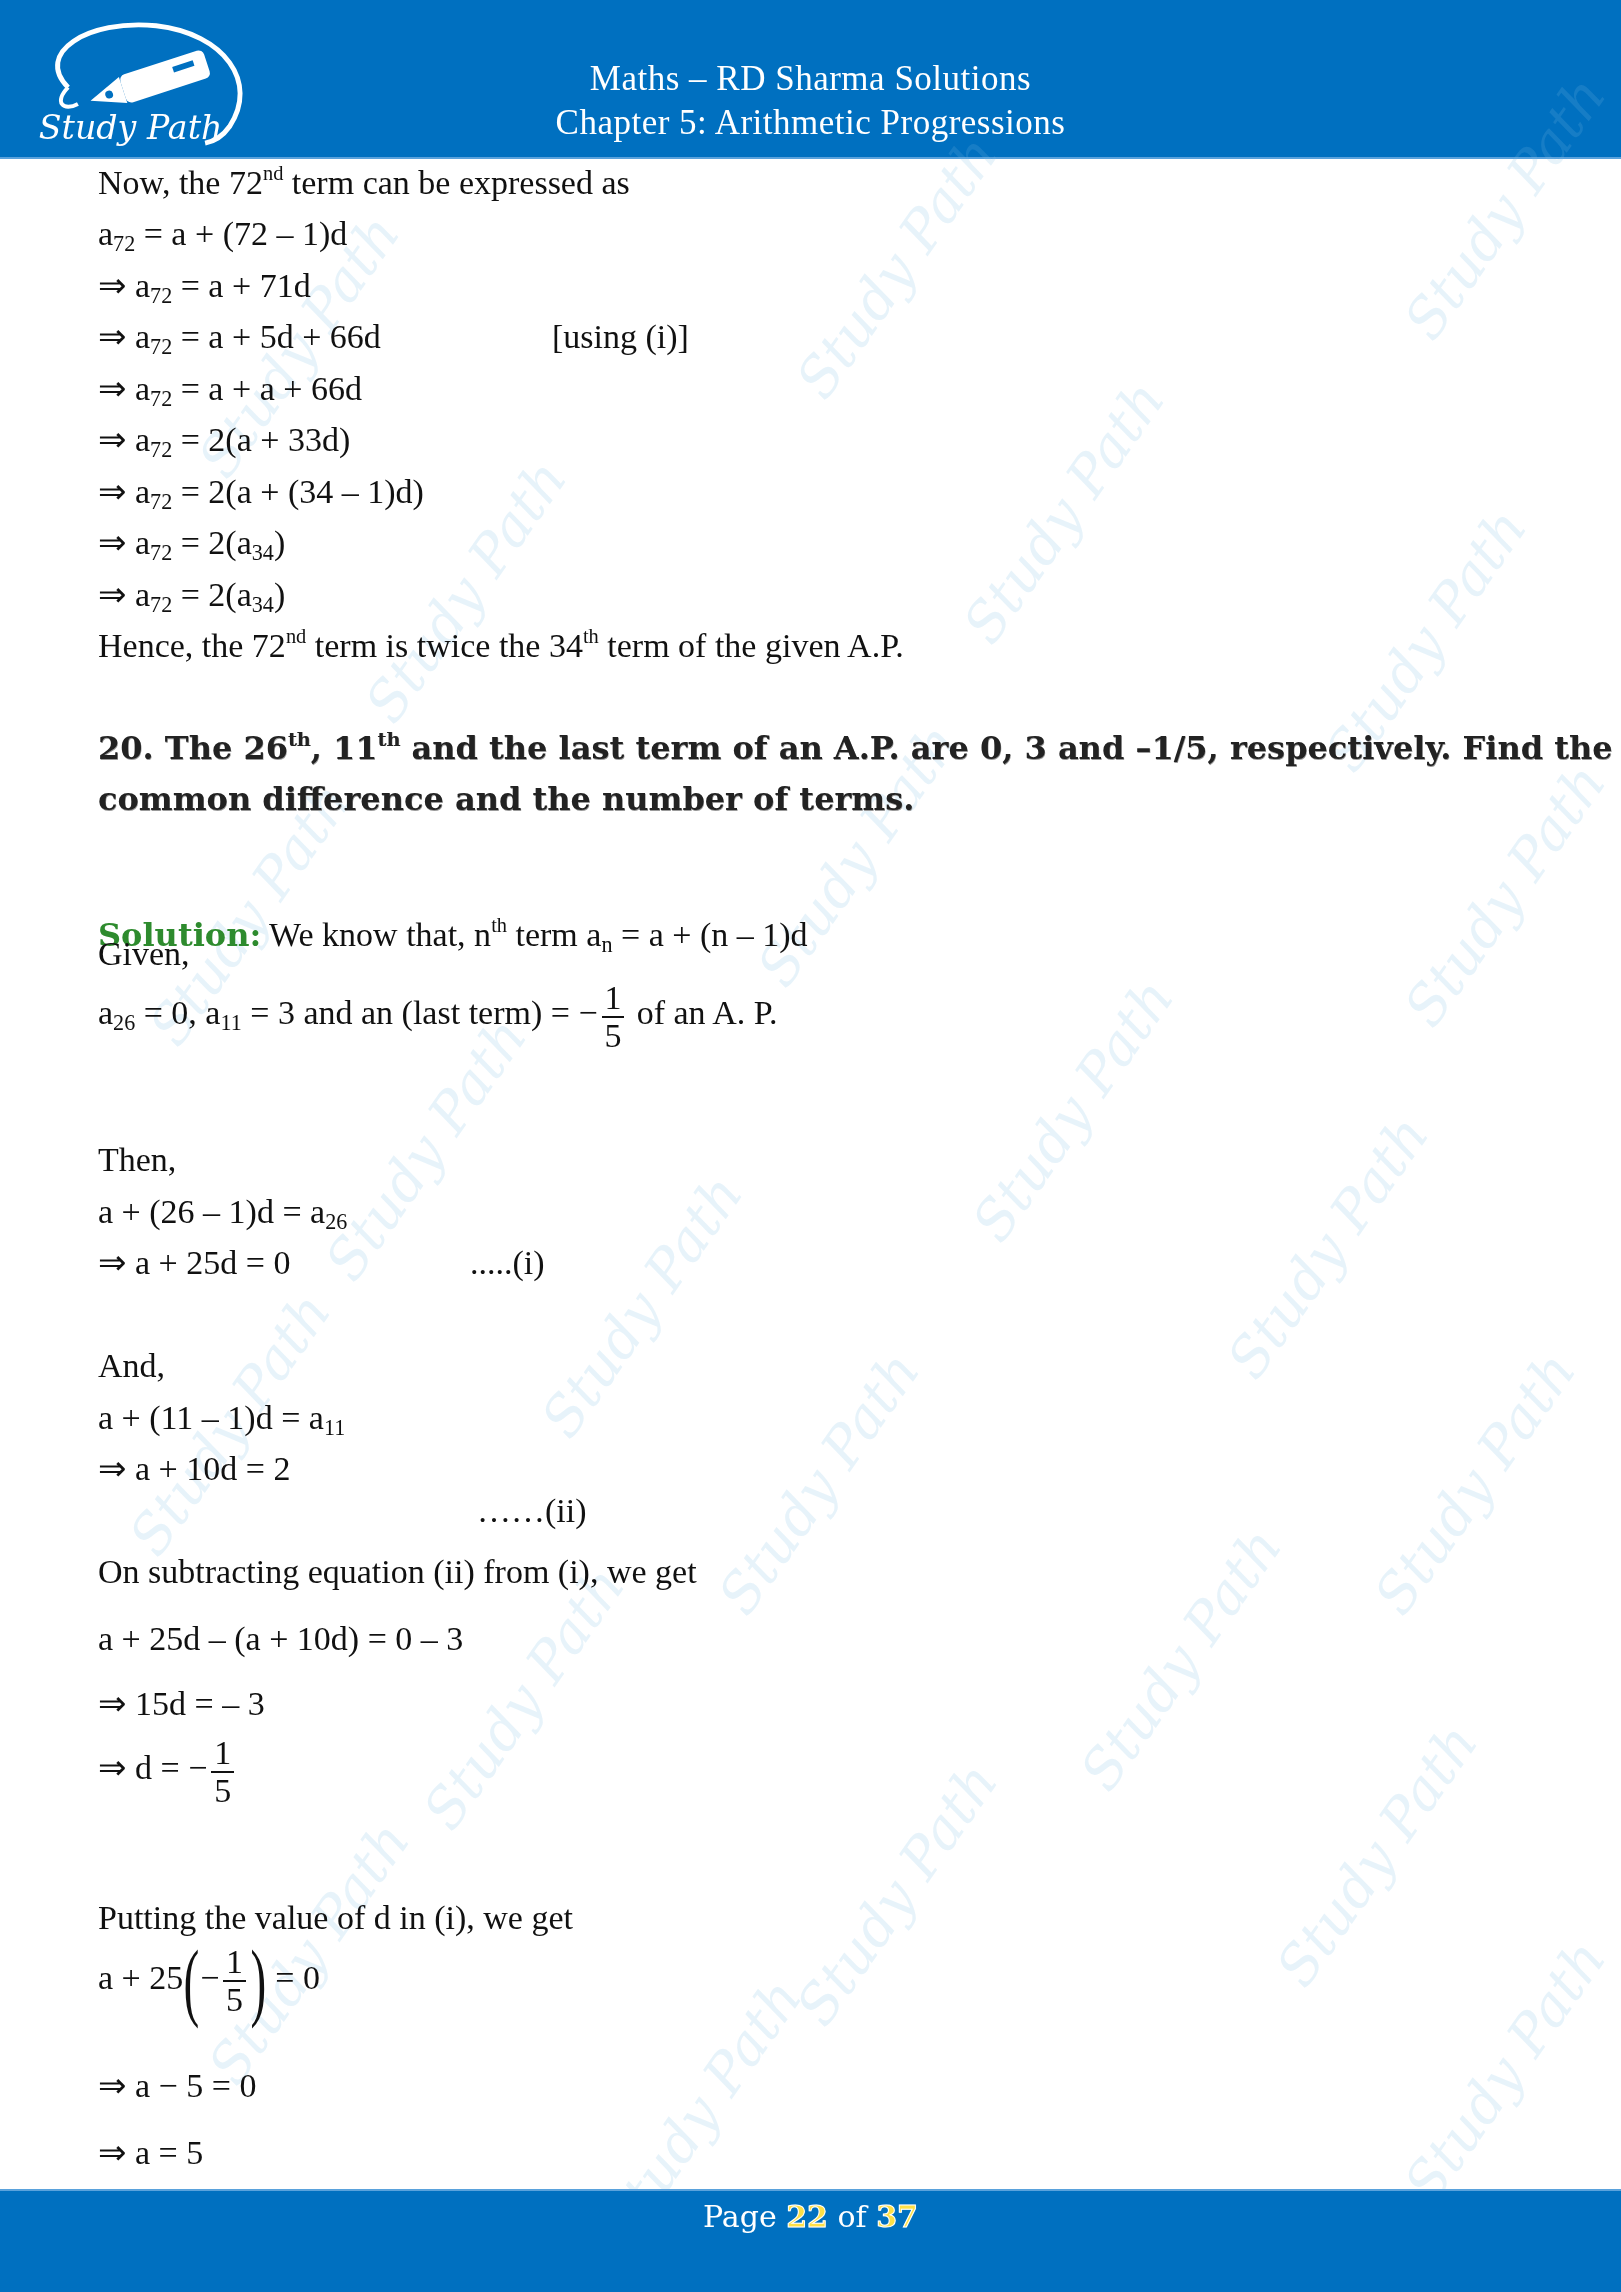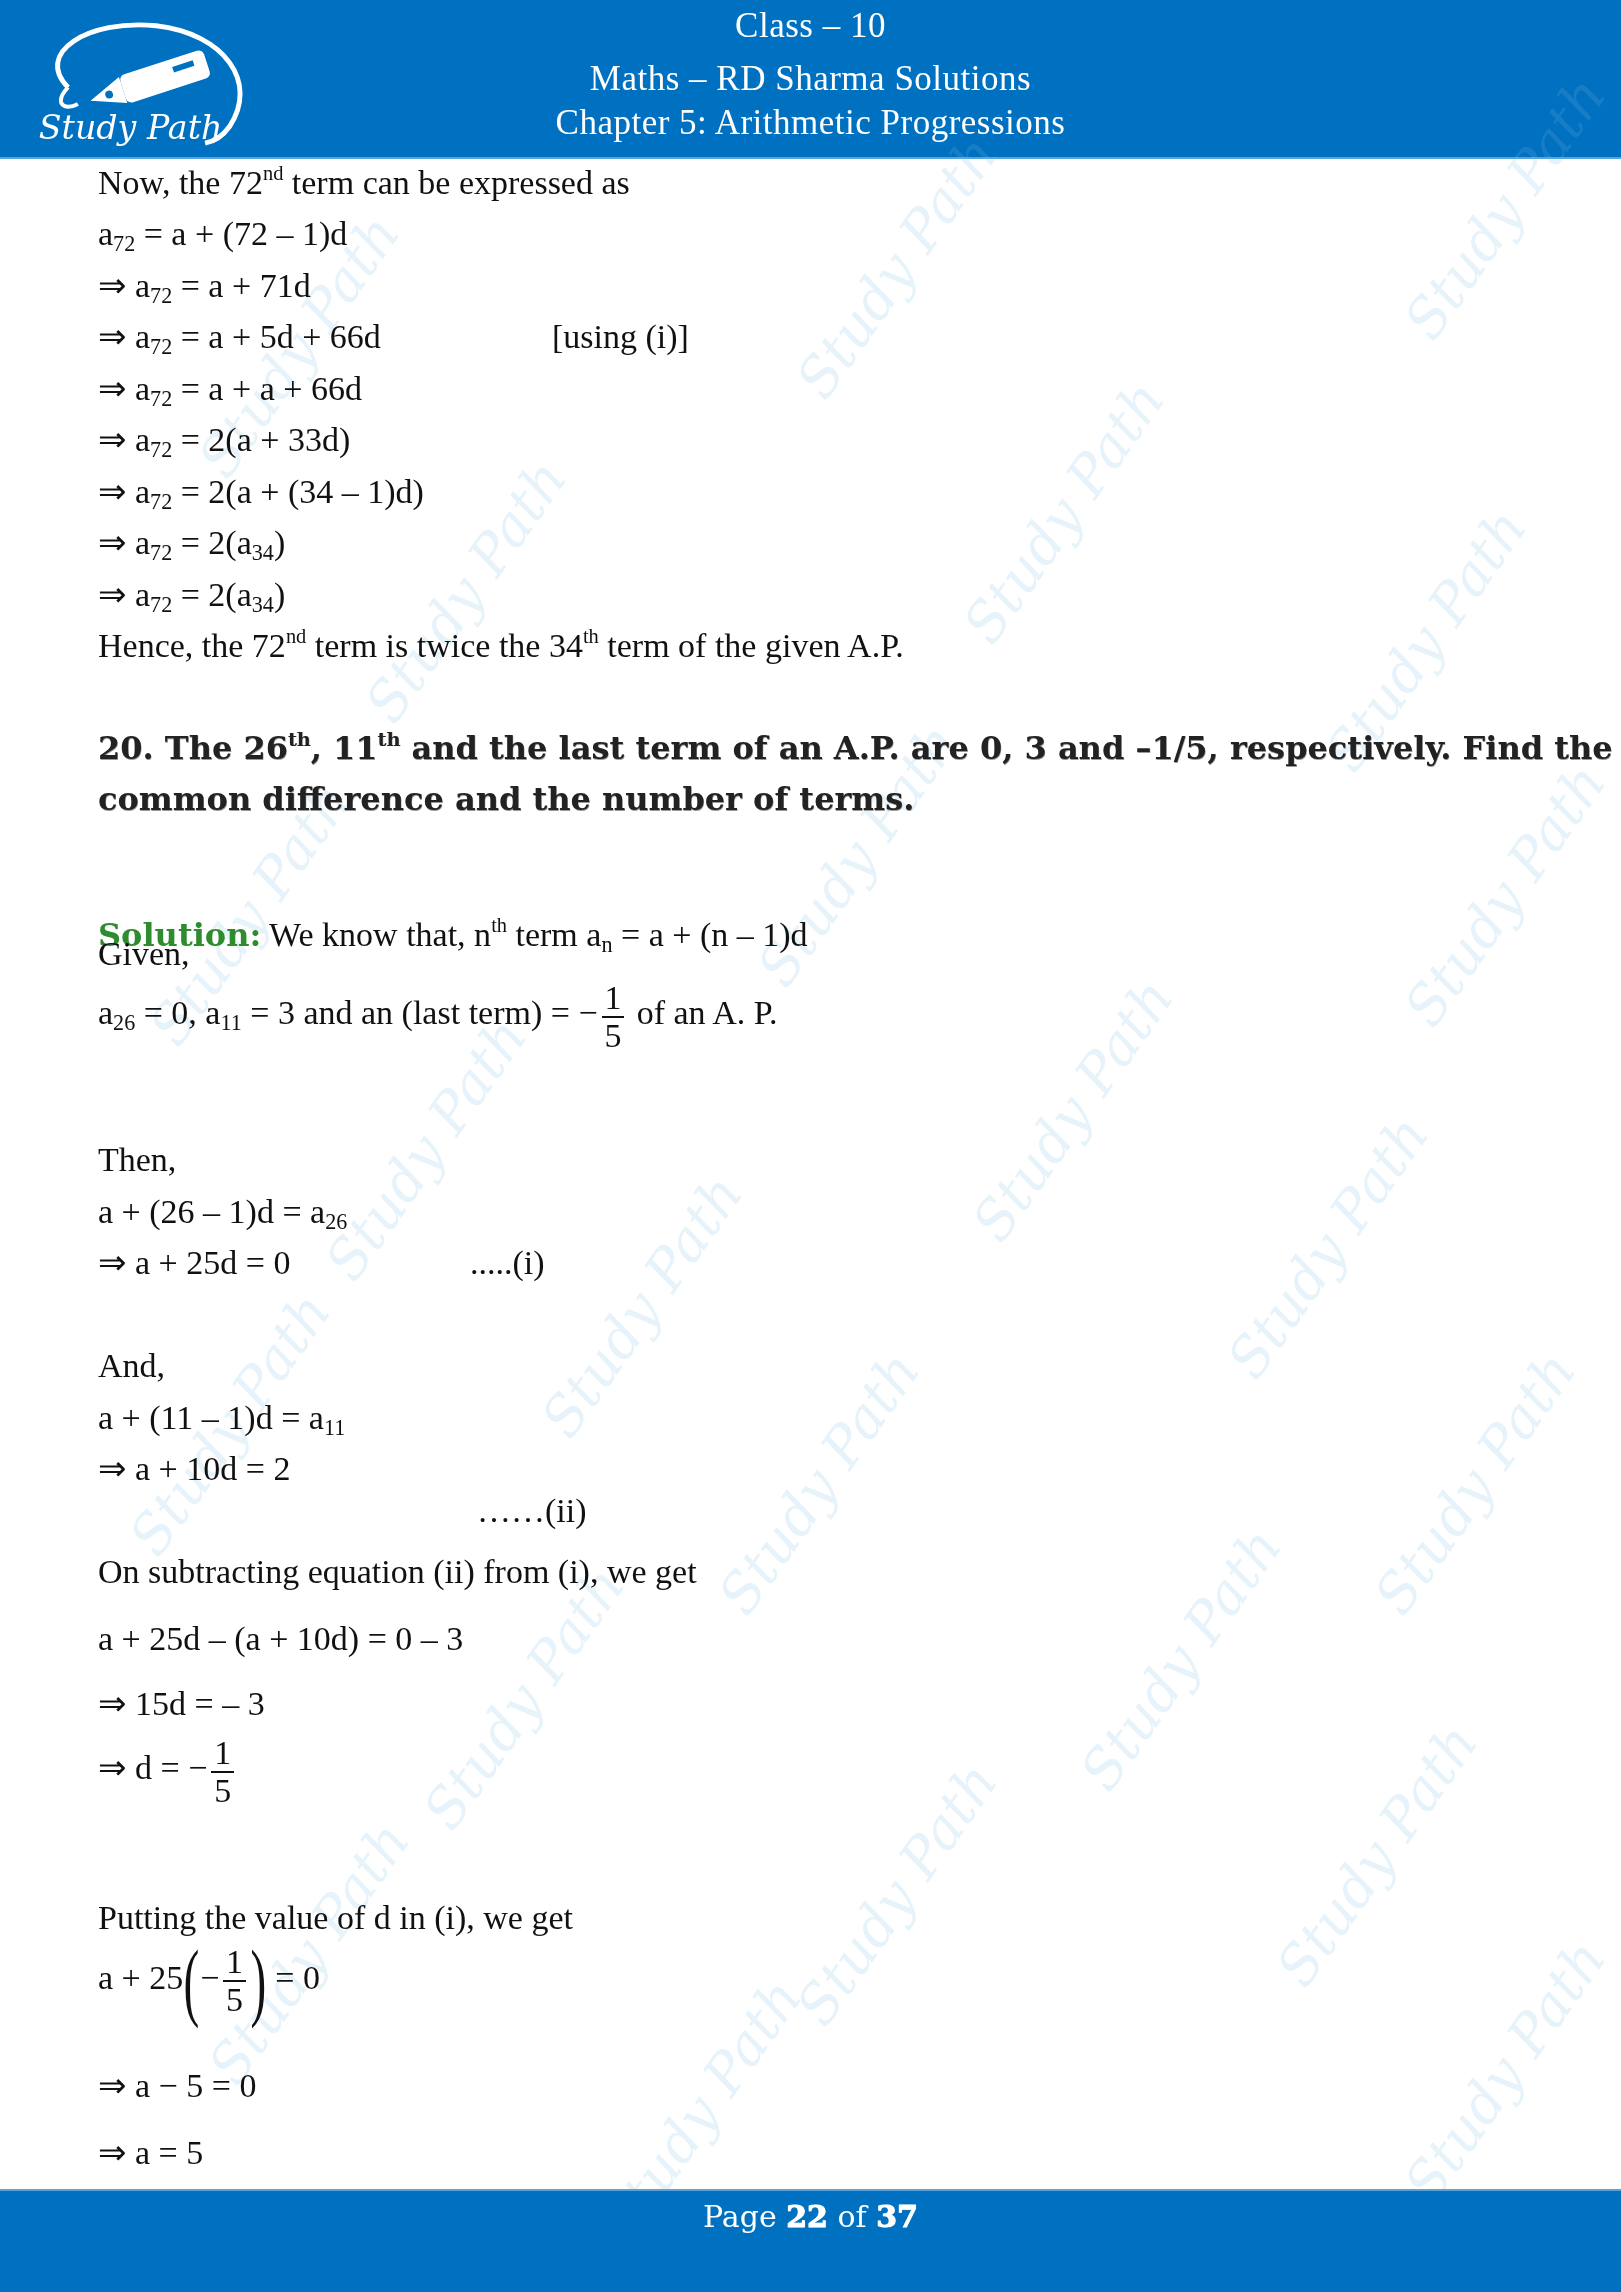--- a/index.html
+++ b/index.html
@@ -47,21 +47,21 @@
       color: #fff;
       text-align: center;
     }
     .footer .page {
       margin-top: 7.8px;
       font-family: "DejaVu Serif", serif;
       font-size: 30px;
     }
     .footer .num {
       font-weight: bold;
-      color: #ffffff;
+      color: #fde047;
       -webkit-text-stroke: 1px #ffffff;
       text-shadow: 0 0 1px #fff;
     }
 
     .watermark {
       position: absolute;
       font-family: "DejaVu Serif", serif;
       font-style: italic;
       font-size: 55px;
       color: rgba(120, 190, 230, 0.18);
@@ -124,21 +124,20 @@
     <path d="M40 75 C 5 40, 60 5, 130 12 C 200 20, 235 70, 205 115 C 198 125, 190 130, 180 132" fill="none" stroke="#fff" stroke-width="5"></path>
     <path d="M40 75 C 25 90, 35 100, 50 92" fill="none" stroke="#fff" stroke-width="4"></path>
     <g transform="rotate(-18 120 70)">
       <rect x="95" y="55" width="90" height="30" rx="6" fill="#fff"></rect>
       <polygon points="60,70 95,56 95,84" fill="#fff"></polygon>
       <rect x="150" y="63" width="22" height="6" fill="#0070c0"></rect>
       <circle cx="80" cy="70" r="4" fill="#0070c0"></circle>
     </g>
     <text x="10" y="128" fill="#fff" font-family="DejaVu Serif, serif" font-style="italic" font-size="34">Study Path</text>
   </svg>
-  <div class="line" style="top:5.9px;">Class – 10</div>
   <div class="line" style="top:59px;">Maths – RD Sharma Solutions</div>
   <div class="line" style="top:103px;">Chapter 5: Arithmetic Progressions</div>
 </div>
 
 <div class="watermark" style="left:147px; top:314px;">Study Path</div>
 <div class="watermark" style="left:745px; top:235px;">Study Path</div>
 <div class="watermark" style="left:1353px; top:176px;">Study Path</div>
 <div class="watermark" style="left:314px; top:559px;">Study Path</div>
 <div class="watermark" style="left:912px; top:480px;">Study Path</div>
 <div class="watermark" style="left:1274px; top:608px;">Study Path</div>

